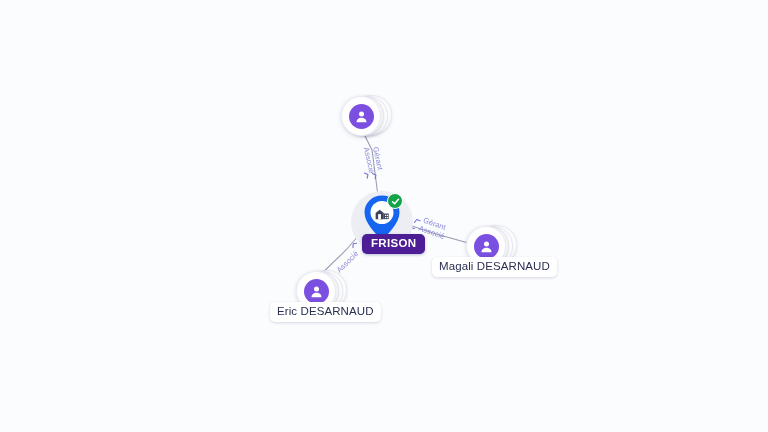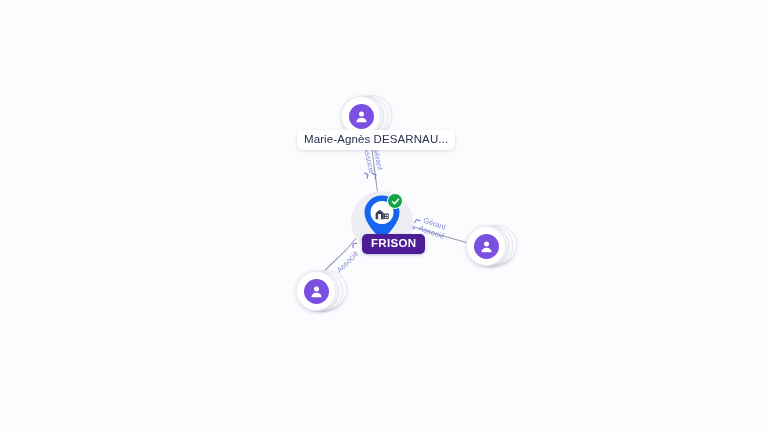--- a/index.html
+++ b/index.html
@@ -177,49 +177,50 @@
     <div class="stack-circle s1"></div>
     <div class="avatar-circle">
       <div class="avatar-inner">
         <svg width="15" height="15" viewBox="0 0 24 24" fill="#ffffff">
           <circle cx="12" cy="8" r="4"></circle>
           <path d="M4 21c0-4.4 3.6-7 8-7s8 2.6 8 7z"></path>
         </svg>
       </div>
     </div>
   </div>
-  <div class="node-label" style="left:297px; top:130px;">Marie-Agnès DESARNAU...</div>
 
   <div class="person-node" style="left:466px; top:224px;">
     <div class="stack-circle s3"></div>
     <div class="stack-circle s2"></div>
     <div class="stack-circle s1"></div>
     <div class="avatar-circle">
       <div class="avatar-inner">
         <svg width="15" height="15" viewBox="0 0 24 24" fill="#ffffff">
           <circle cx="12" cy="8" r="4"></circle>
           <path d="M4 21c0-4.4 3.6-7 8-7s8 2.6 8 7z"></path>
         </svg>
       </div>
     </div>
   </div>
+  <div class="node-label" style="left:432px; top:257px;">Magali DESARNAUD</div>
 
   <div class="person-node" style="left:296px; top:269px;">
     <div class="stack-circle s3"></div>
     <div class="stack-circle s2"></div>
     <div class="stack-circle s1"></div>
     <div class="avatar-circle">
       <div class="avatar-inner">
         <svg width="15" height="15" viewBox="0 0 24 24" fill="#ffffff">
           <circle cx="12" cy="8" r="4"></circle>
           <path d="M4 21c0-4.4 3.6-7 8-7s8 2.6 8 7z"></path>
         </svg>
       </div>
     </div>
   </div>
+  <div class="node-label" style="left:270px; top:302px;">Eric DESARNAUD</div>
 
   <div class="company-node" style="left:351px; top:191px;">
     <div class="pin-halo"></div>
     <svg class="pin-shape" viewBox="0 0 40 48" xmlns="http://www.w3.org/2000/svg">
       <path d="M20 1.5 C10 1.5 2.5 9 2.5 18.5 C2.5 29 14 40 20 46.5 C26 40 37.5 29 37.5 18.5 C37.5 9 30 1.5 20 1.5 Z" fill="#1565f0"></path>
       <circle cx="20" cy="18.5" r="11.5" fill="#ffffff"></circle>
     </svg>
 
     <svg style="position:absolute; left:24px; top:16px;" width="15" height="13" viewBox="0 0 24 20" xmlns="http://www.w3.org/2000/svg">
       <path d="M1 19 V9 L7.5 4 L14 9 V19 Z" fill="#3d4356"></path>

